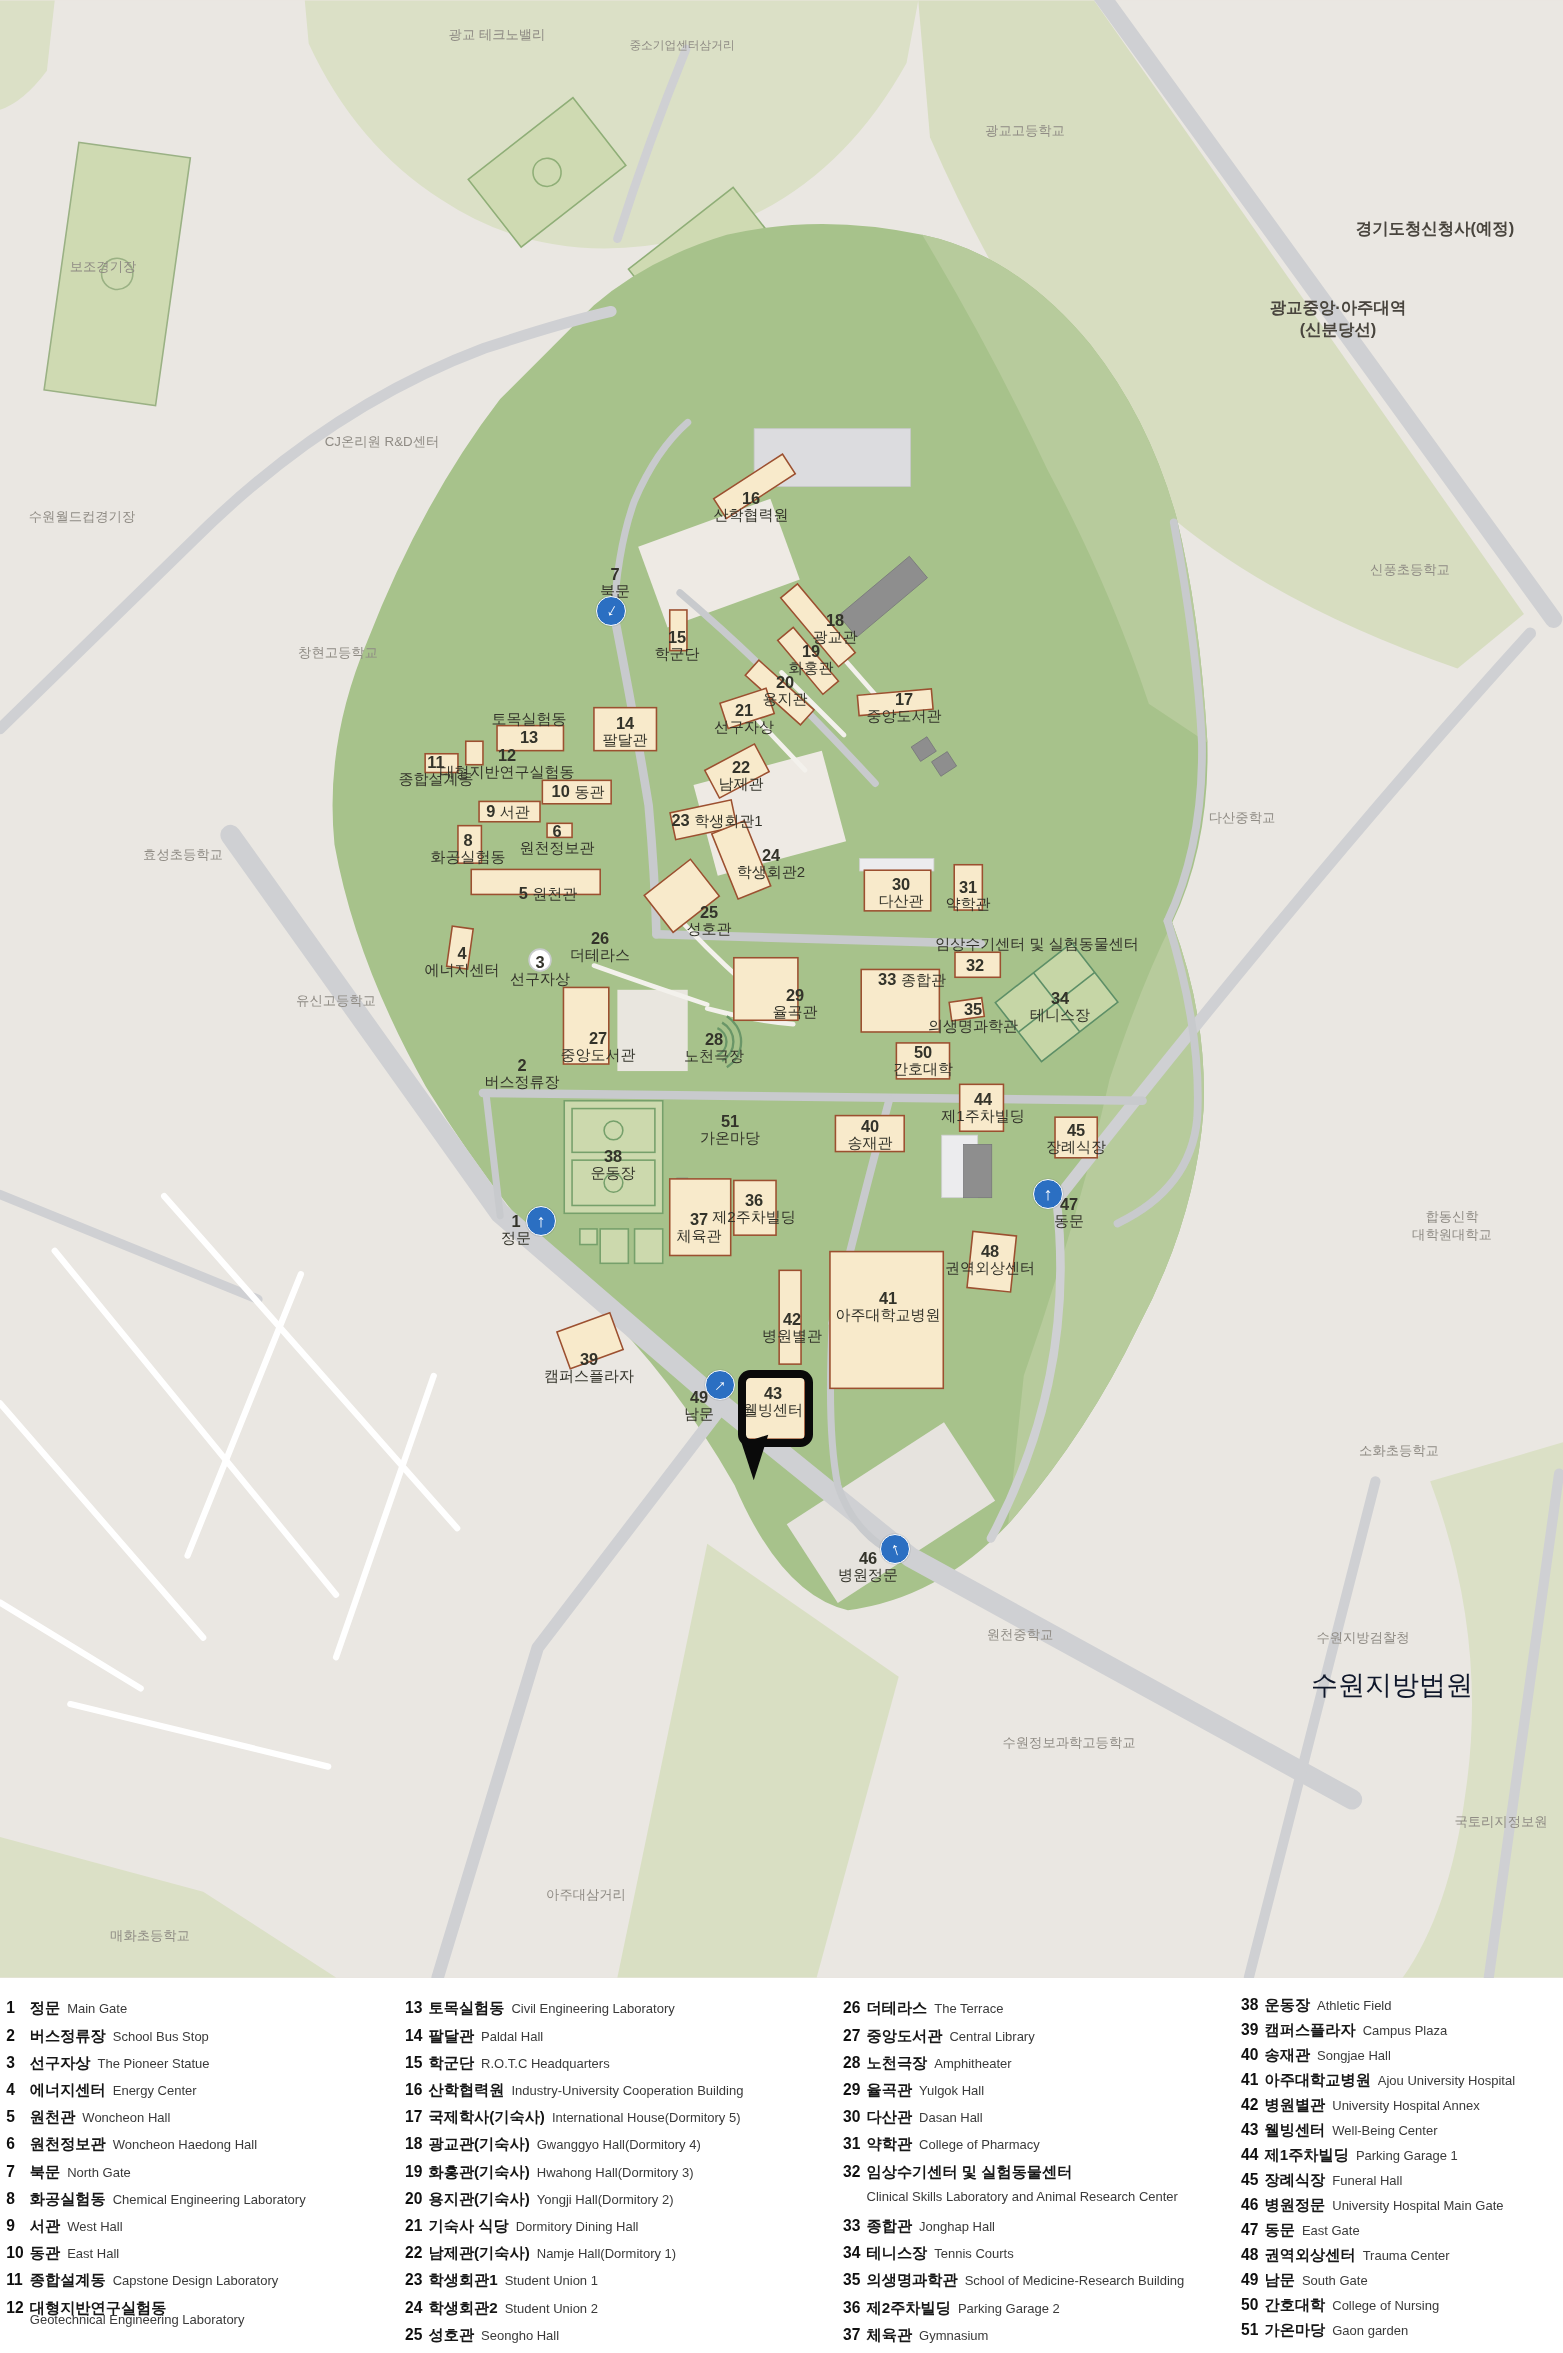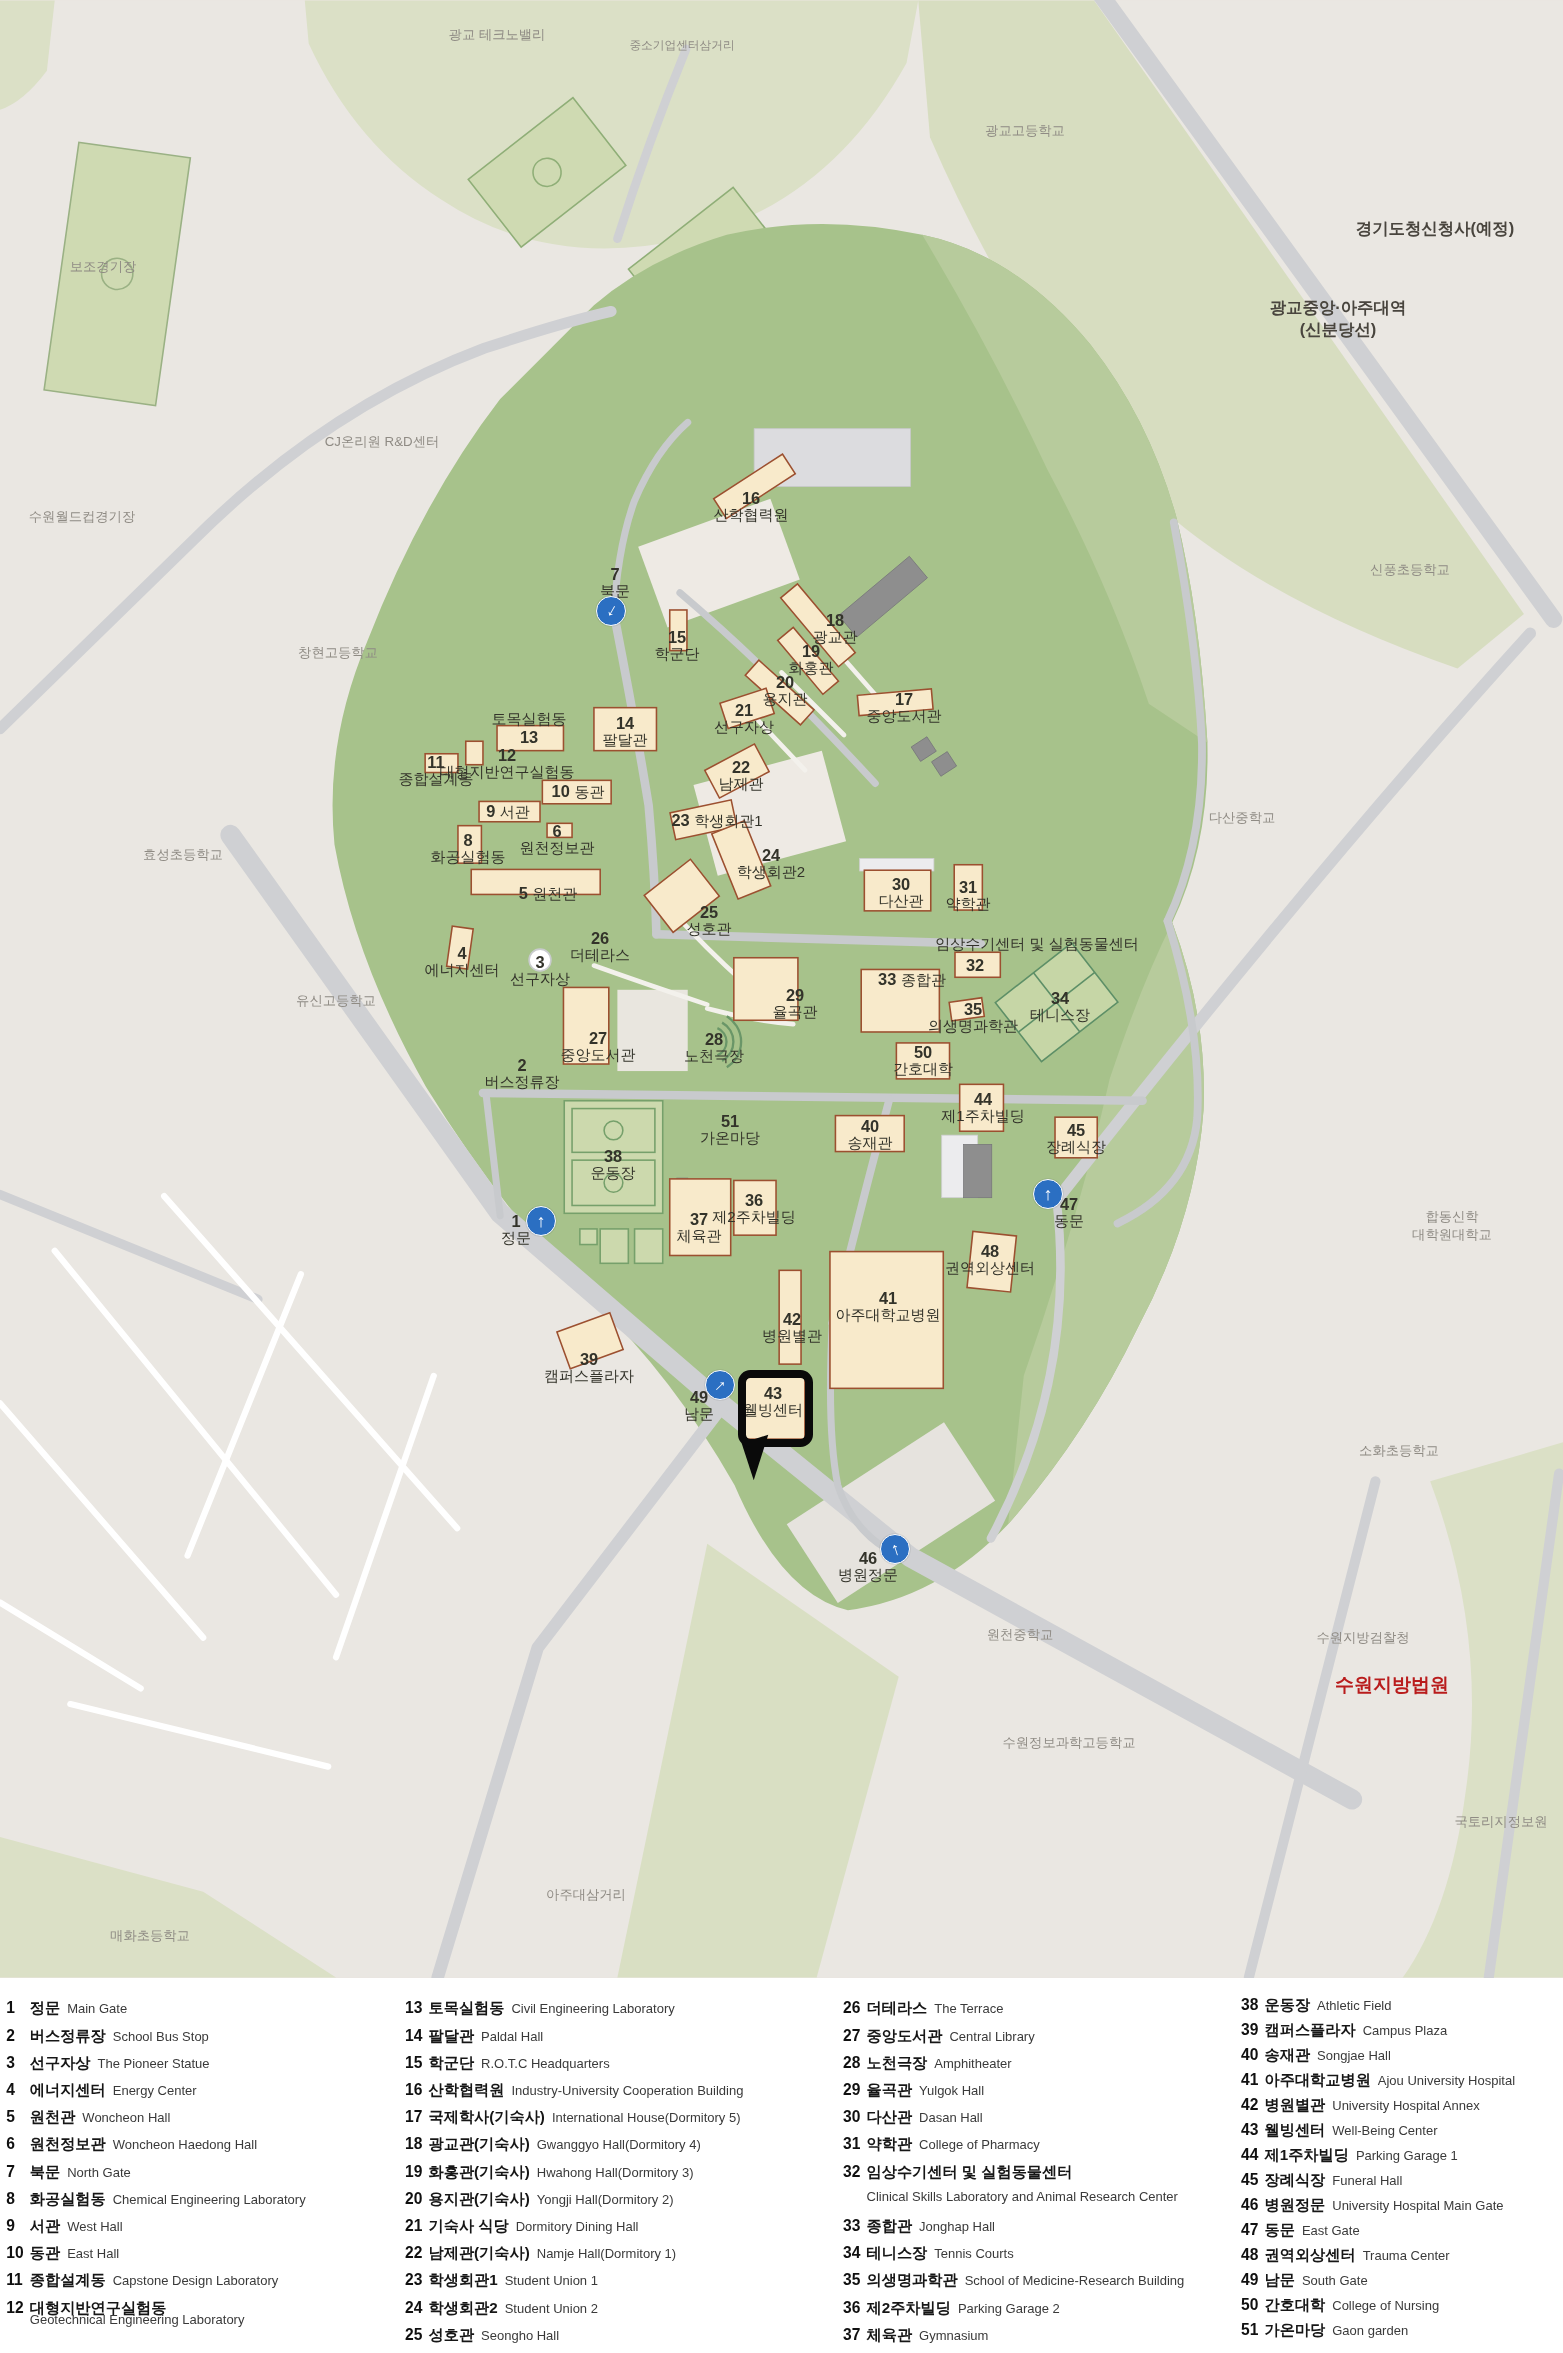--- a/index.html
+++ b/index.html
@@ -9,21 +9,21 @@
   
   .lbl{position:absolute;transform:translate(-50%,-50%);text-align:center;color:#33332a;line-height:1.12;white-space:nowrap;z-index:5;}
   .lbl .n{font-weight:bold;font-size:16.4px;display:block;}
   .lbl .k{font-size:15px;display:block;}
   .lbl.inline .n,.lbl.inline .k{display:inline;padding:0 2.3px;}
   .lbl.nametop{display:flex;flex-direction:column-reverse;}
   
   .area{position:absolute;transform:translate(-50%,-50%);font-size:13.3px;color:#8f8b84;white-space:nowrap;text-align:center;line-height:1.35;z-index:4;}
   .area.sm{font-size:11.7px;}
   .area.dark{color:#49453e;font-size:16.4px;font-weight:bold;}
-  .area.big{color:#b91c1c;font-size:19px;font-weight:bold;}
+  .area.big{color:#0f172a;font-size:27px;font-weight:normal;}
   .area span{display:block;}
   
   .gate{position:absolute;width:28px;height:28px;border-radius:50%;background:#2b6fc2;border:1.6px solid #fff;
         color:#fff;display:flex;align-items:center;justify-content:center;font-size:18px;font-weight:bold;
         transform:translate(-50%,-50%);z-index:6;box-shadow:0 0 0 0.8px rgba(0,0,0,.08);}
   .gate span{display:block;}
   
   #ann-box{position:absolute;left:738px;top:1370px;width:75px;height:77px;border:8.6px solid #0a0a0a;
            border-radius:12.5px;box-sizing:border-box;z-index:8;}
   #ann-tail{position:absolute;left:747px;top:1438px;width:0;height:0;border-top:39px solid #0a0a0a;

